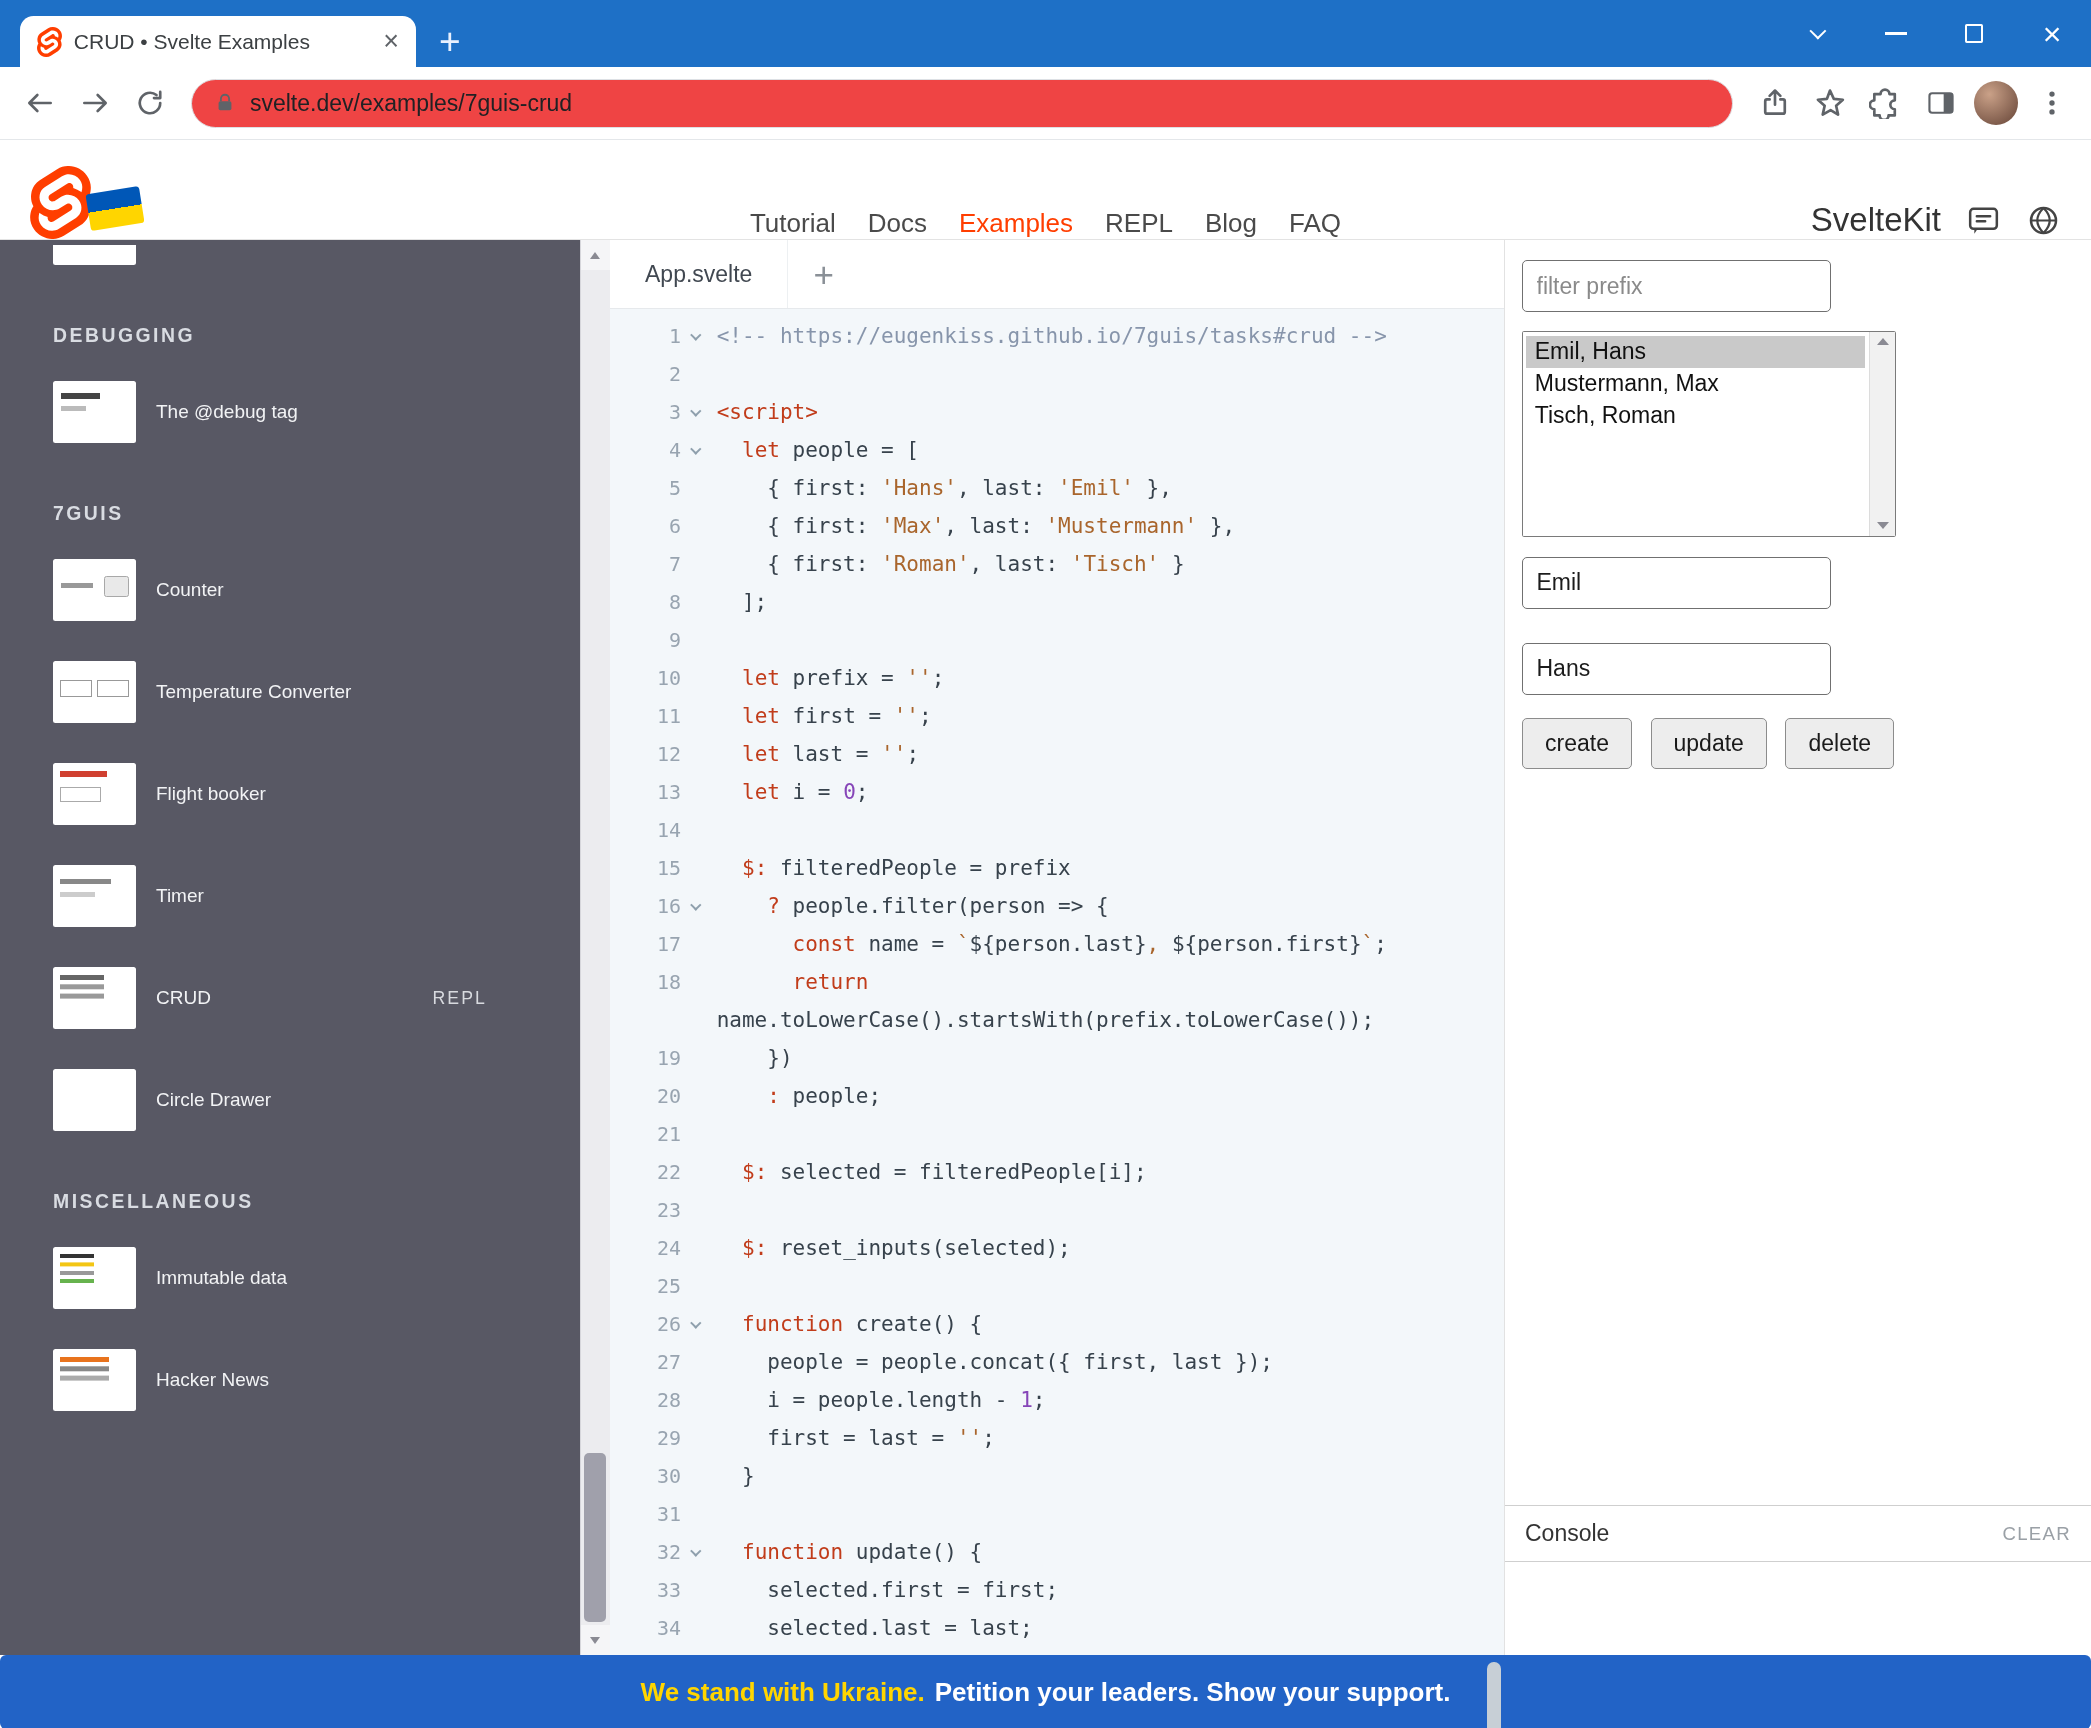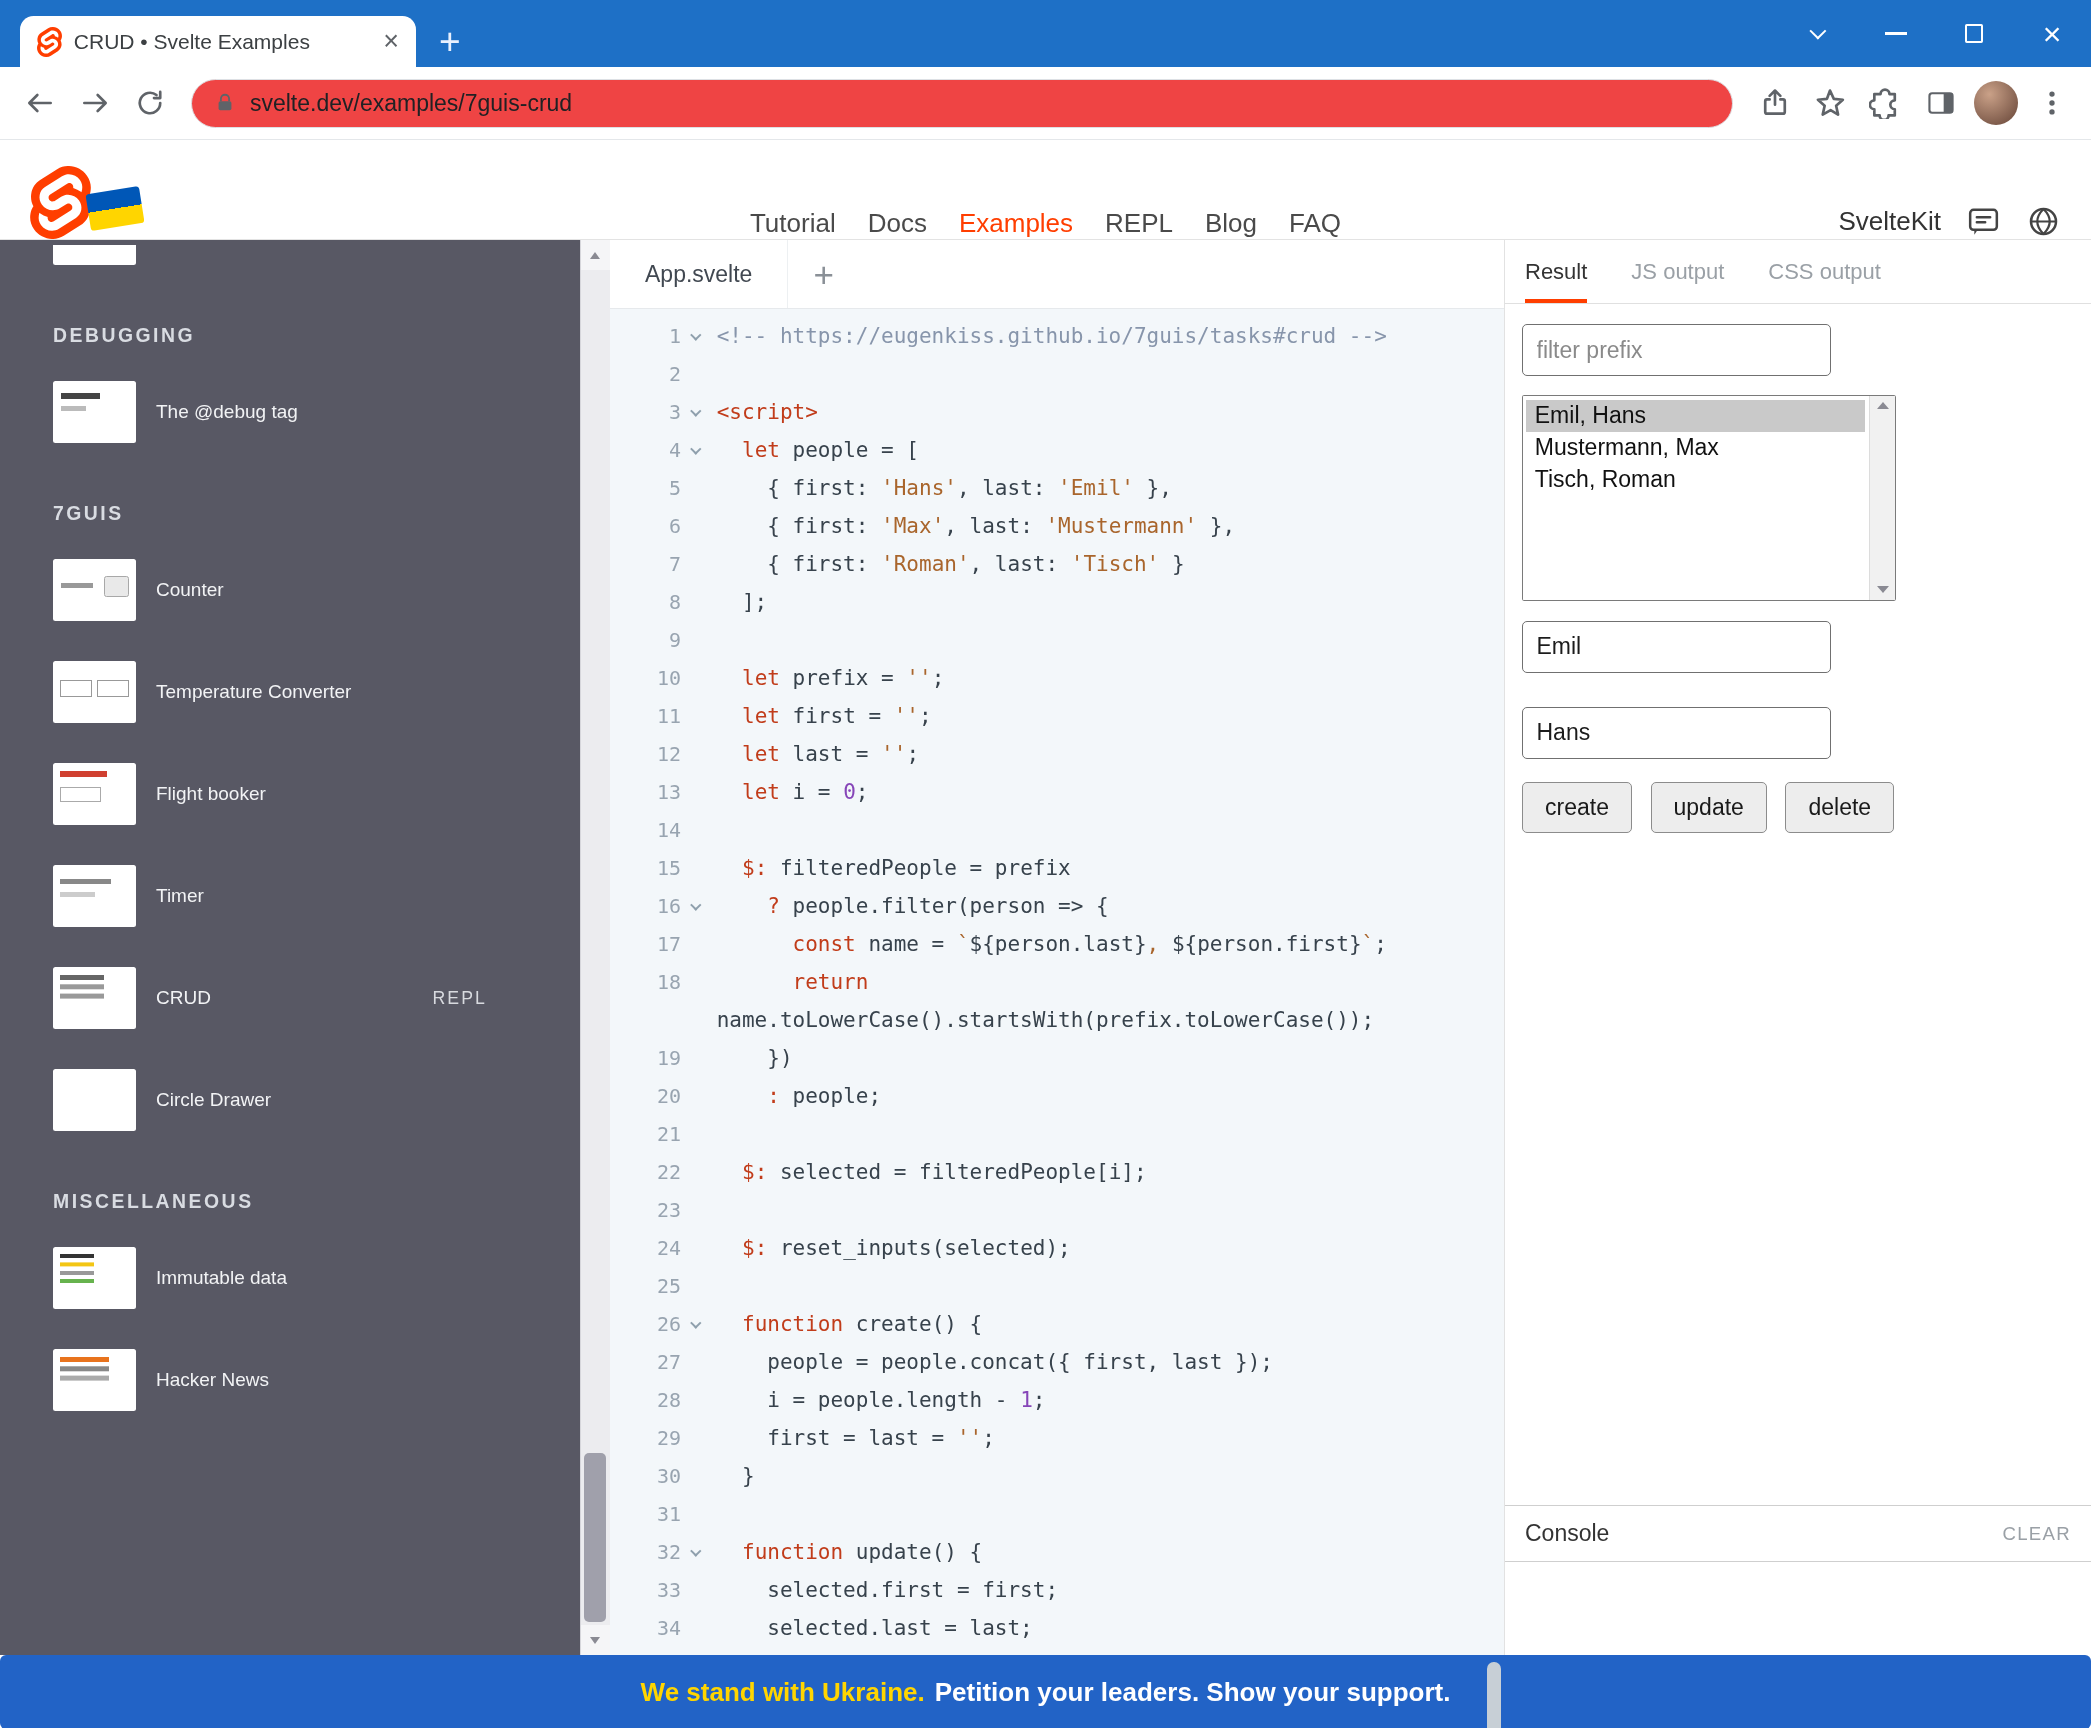--- a/index.html
+++ b/index.html
@@ -41,21 +41,21 @@
   .siteheader { height:100px; background:#fff; border-bottom:0.8px solid #e3e3e3; display:flex;
                 align-items:flex-end; padding:0 30px; position:relative; flex:none; }
   .logo-wrap { display:flex; align-items:center; }
   .slogo svg { width:61px; height:73px; display:block; }
   .uaflag { width:54px; height:37px; margin-left:-3.4px; margin-top:11.8px; border-radius:3.4px;
             background:linear-gradient(#0057b7 0 50%, #ffd500 50% 100%); transform:rotate(-9deg); }
   .sitenav { position:absolute; left:50%; transform:translateX(-50%); display:flex; gap:32px; }
   .nav-link { font-size:26px; color:#4a4a4a; }
   .nav-link.active { color:#ff3e00; }
   .hdr-right { margin-left:auto; display:flex; align-items:center; gap:25px; }
-  .sveltekit { font-size:26px; color:#333; }
+  .sveltekit { font-size:33px; color:#333; }
   .hicon svg { width:35px; height:35px; display:block; }
 
   
   .main { flex:1; display:flex; min-height:0; }
 
   
   .sidebar { width:610px; flex:none; display:flex; }
   .sb-inner { width:580px; background:#585864; overflow:hidden; padding-left:53px; }
   .sb-partial { width:83px; height:20px; background:#fff; border-radius:0 0 2.5px 2.5px; margin-top:5px; }
   .sb-section { margin-top:59px; }
@@ -533,25 +533,20 @@
         </div>
       <div style="position:relative;height:0;">
         <div class="code-scroll" style="position:absolute;right:0;bottom:0;height:1345px;">
           <div class="cthumb"></div>
 
         </div>
       </div>
     </div>
 
     <div class="result">
-      <div class="rtabs">
-          <span class="rtab active">Result</span>
-          <span class="rtab">JS output</span>
-          <span class="rtab">CSS output</span>
-        </div>
       <div class="rbody">
         <input class="tinput" placeholder="filter prefix" style="">
         <div class="listbox">
           <div>
               <div class="opt selected">Emil, Hans</div>
               <div class="opt">Mustermann, Max</div>
               <div class="opt">Tisch, Roman</div>
             </div>
           <div class="lb-scroll">
             <i class="tri-up"></i>

